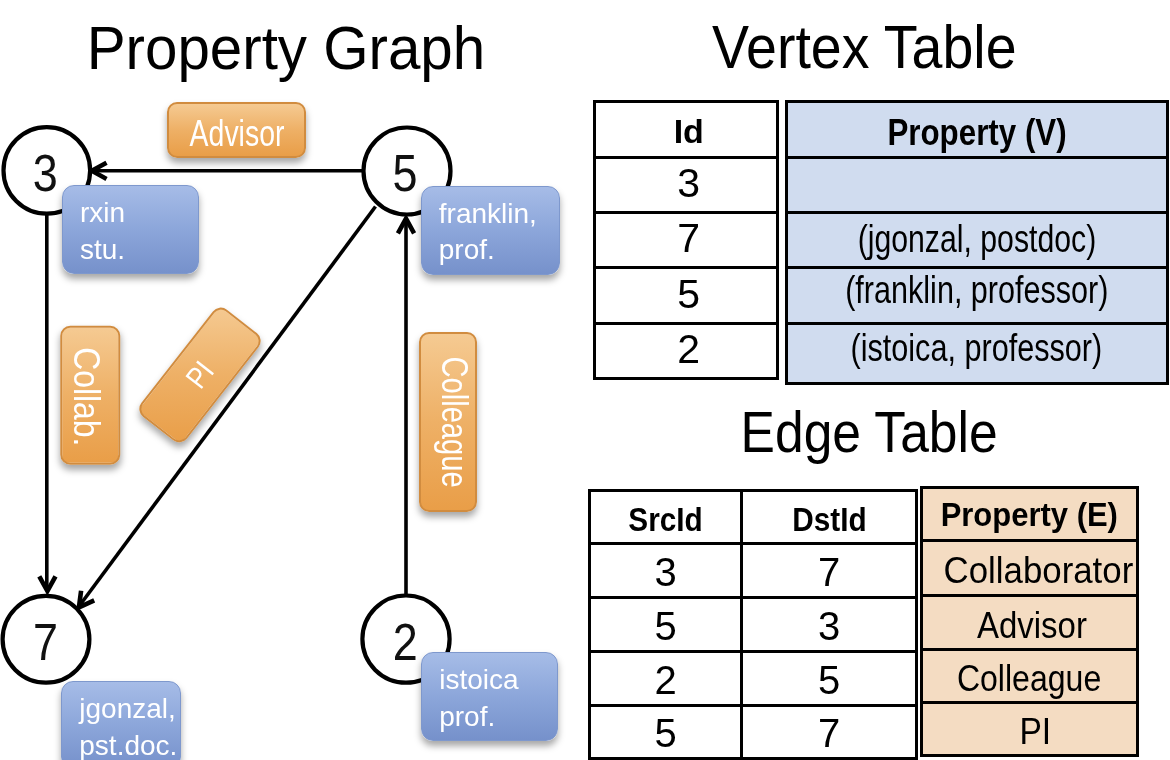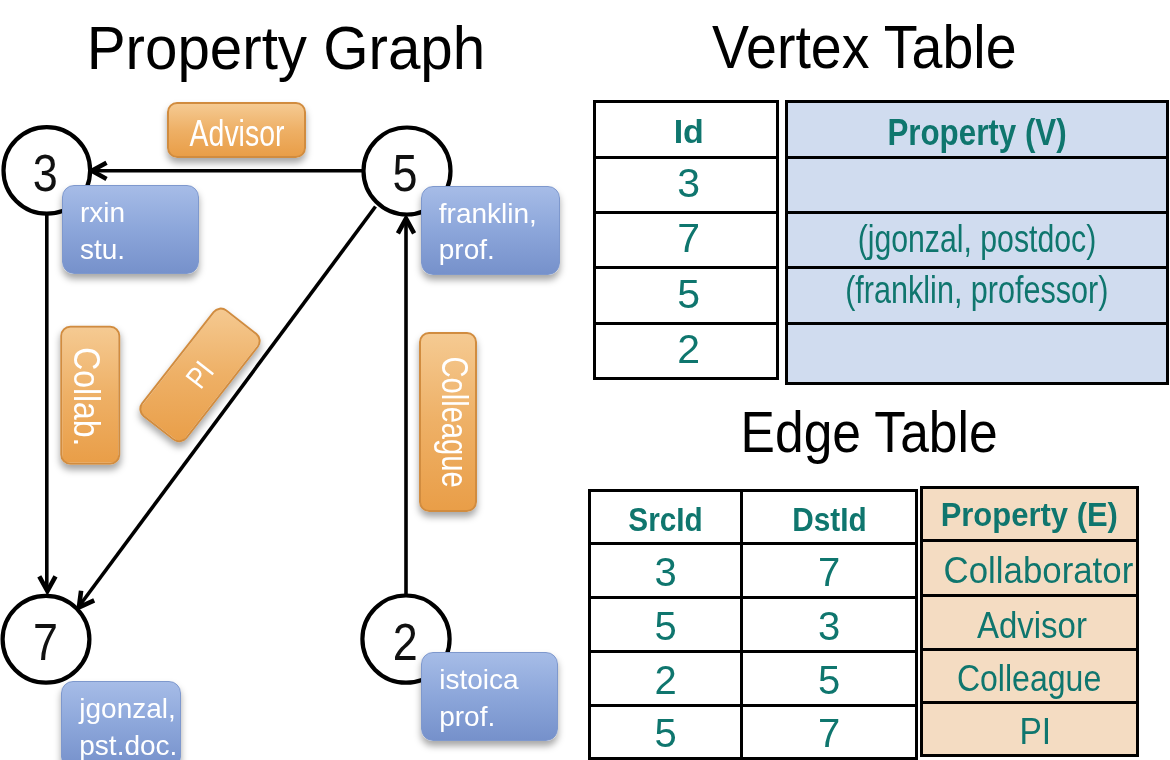--- a/index.html
+++ b/index.html
@@ -16,21 +16,21 @@
         box-sizing:border-box;font-size:36px;line-height:1;}
   .bbox{position:absolute;border-radius:12px;
         background:linear-gradient(180deg,#a6bce7 0%,#8ca6da 50%,#7691cb 100%);
         border:1.5px solid #7e98cd;
         box-shadow:0 5px 7px rgba(0,0,0,0.35);
         color:#fff;box-sizing:border-box;font-size:28px;line-height:36.6px;
         padding:9.4px 0 0 17px;}
   .tblbox{position:absolute;border:3px solid #000;box-sizing:border-box;}
   .hline{position:absolute;left:0;right:0;height:3px;background:#000;}
   .vline{position:absolute;top:0;bottom:0;width:3px;background:#000;}
-  .cell{position:absolute;left:0;right:0;text-align:center;color:#0f766e;line-height:1;white-space:nowrap;}
+  .cell{position:absolute;left:0;right:0;text-align:center;color:#000000;line-height:1;white-space:nowrap;}
   .hdr{font-weight:bold;font-size:34px;}
   .ehdr{font-weight:bold;font-size:34px;}
   .num{font-size:41px;}
   .enum{font-size:40px;}
   .prop{font-size:38.5px;}
   .eprop{font-size:36px;}
 </style>
 </head>
 <body>
 
@@ -95,20 +95,21 @@
   <div class="cell num" style="top:225.7px;text-indent:6px;">2</div>
 </div>
 <div class="tblbox" style="left:784.5px;top:100px;width:384.5px;height:285px;background:#d0dcef;">
   <div class="hline" style="top:52.5px;"></div>
   <div class="hline" style="top:107.5px;"></div>
   <div class="hline" style="top:163px;"></div>
   <div class="hline" style="top:218.5px;"></div>
   <div class="cell hdr" style="top:11.6px;font-size:36px;"><span class="sx" style="transform:scaleX(0.87);">Property (V)</span></div>
   <div class="cell prop" style="top:168px;"><span class="sx" style="transform:scaleX(0.794);">(franklin, professor)</span></div>
   <div class="cell prop" style="top:117px;"><span class="sx" style="transform:scaleX(0.785);">(jgonzal, postdoc)</span></div>
+  <div class="cell prop" style="top:226.2px;"><span class="sx" style="transform:scaleX(0.795);">(istoica, professor)</span></div>
 </div>
 
 <div class="tblbox" style="left:588px;top:488.5px;width:330px;height:271px;background:#fff;">
   <div class="vline" style="left:149.4px;"></div>
   <div class="hline" style="top:50.4px;"></div>
   <div class="hline" style="top:104.5px;"></div>
   <div class="hline" style="top:158.5px;"></div>
   <div class="hline" style="top:212.2px;"></div>
   <div class="cell ehdr" style="top:10.2px;width:149.4px;"><span class="sx" style="transform:scaleX(0.875);">SrcId</span></div>
   <div class="cell ehdr" style="top:10.2px;left:152.4px;right:0;width:auto;"><span class="sx" style="transform:scaleX(0.875);">DstId</span></div>

